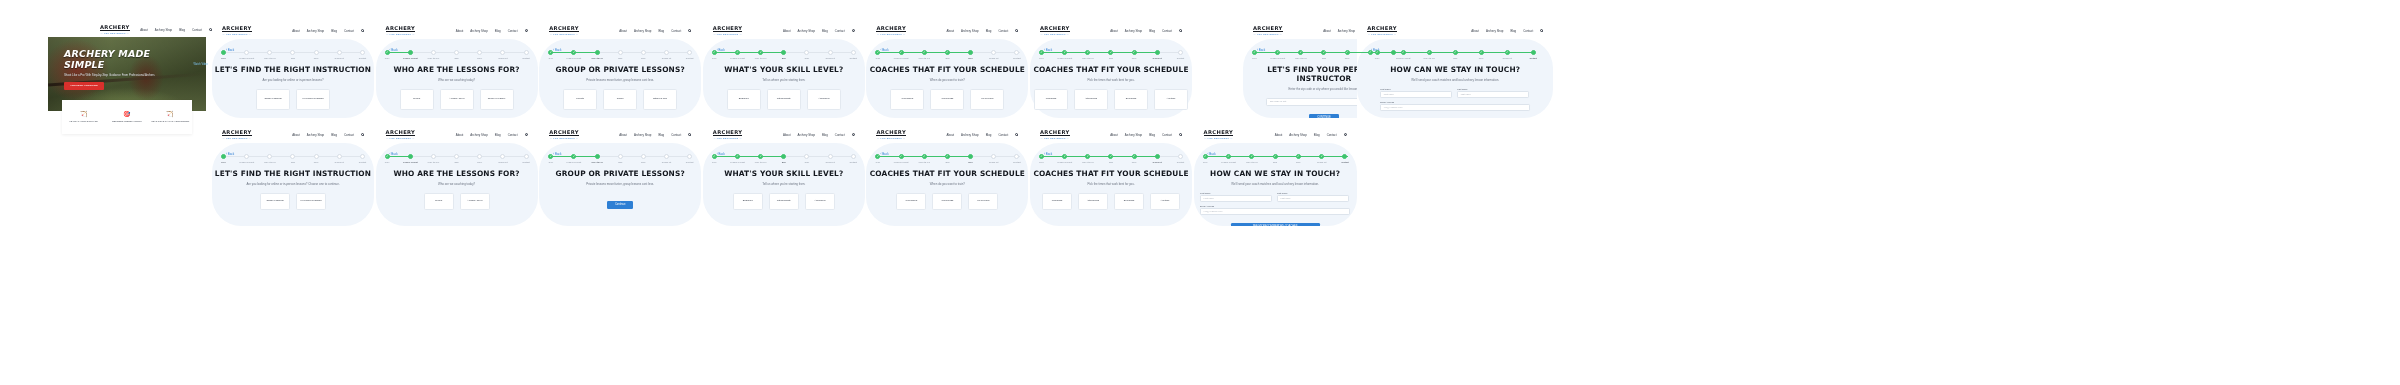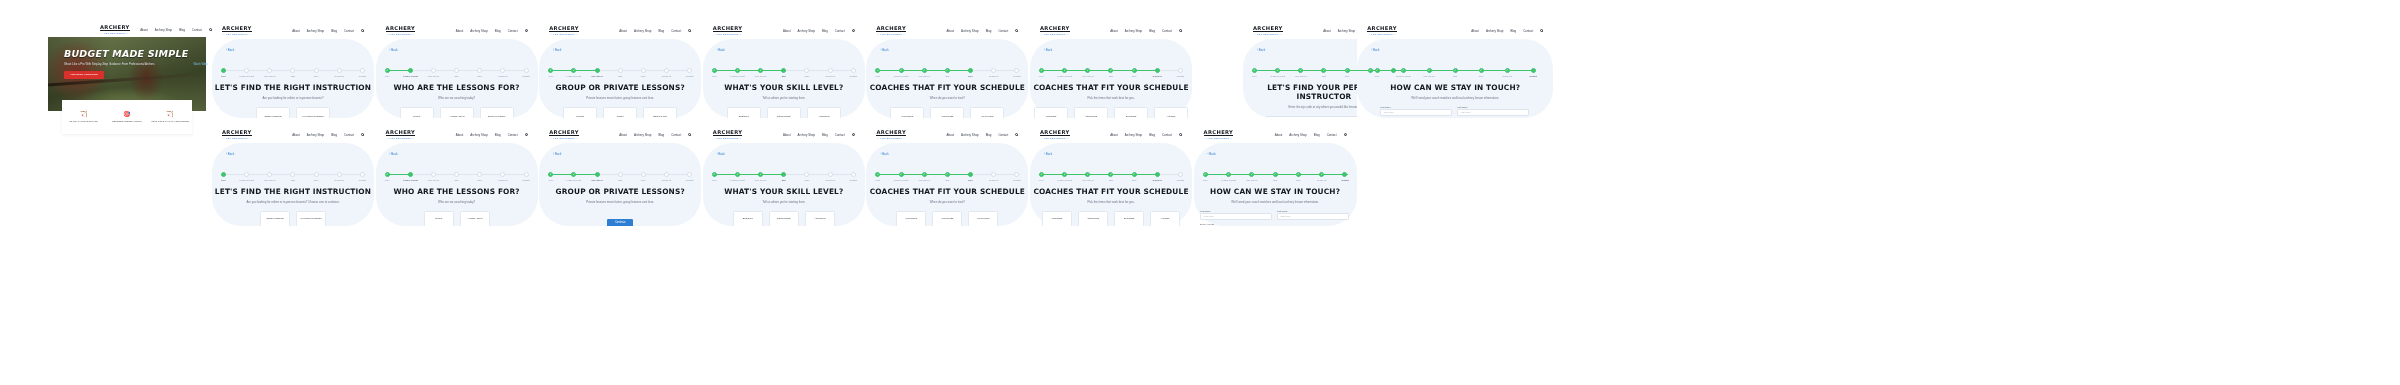--- a/index.html
+++ b/index.html
@@ -23,21 +23,21 @@
   .brand .b2 {
     font-size:2.1px; letter-spacing:.35px; color:#2e7fd4; line-height:3px;
     margin-top:.5px; white-space:nowrap;
   }
   .navlinks { margin-left:auto; display:flex; gap:7px; align-items:center; }
   .navlinks span { font-size:2.9px; color:#3a414d; white-space:nowrap; }
   .navlinks .mag { width:3px;height:3px;border:.5px solid #3a414d;border-radius:50%; position:relative;}
   .navlinks .mag:after{content:"";position:absolute;width:1.4px;height:.5px;background:#3a414d;right:-1px;bottom:0;transform:rotate(45deg);}
 
   
-  .wbody { background:#f0f5fb; padding:24px 0 0 0; position:relative; height:calc(100% - 17px);border-radius:29px; }
+  .wbody { background:#f0f5fb; padding:6px 0 0 0; position:relative; height:calc(100% - 17px);border-radius:29px; }
   .backlink { position:absolute; left:14px; top:9px; font-size:2.9px; color:#2e7fd4; }
 
   .stepper { display:flex; justify-content:center; align-items:flex-start; margin-top:5px; }
   .step { display:flex; flex-direction:column; align-items:center; width:26px; position:relative; }
   .dot {
     width:5px;height:5px;border-radius:50%;background:#fff;border:.8px solid #d6dde6;
     display:flex;align-items:center;justify-content:center;
     font-size:3px;color:#fff;line-height:1; z-index:2;
   }
   .dot.done { background:#3ec46d; border-color:#3ec46d; }
@@ -143,21 +143,21 @@
         <span>About</span>
         <span>Archery Shop</span>
         <span>Blog</span>
         <span>Contact</span>
         <span class="mag"></span>
       </div>
     </div>
 
     <div class="hero-img"></div>
     <div class="hero-txt">
-      <div class="hero-h1">BUDGET MADE SIMPLE</div>
+      <div class="hero-h1">ARCHERY MADE SIMPLE</div>
       <div class="hero-sub">Shoot Like a Pro With Step-by-Step Guidance From Professional Archers</div>
       <div class="hero-btn">ARCHERY LESSONS</div>
     </div>
     <div class="hero-link">Watch Video</div>
 
     <div class="feat-row">
       <div class="feat">
         <div class="ico">🏹</div>
         <div class="ftxt">LEARN AT YOUR OWN PACE</div>
       </div>

